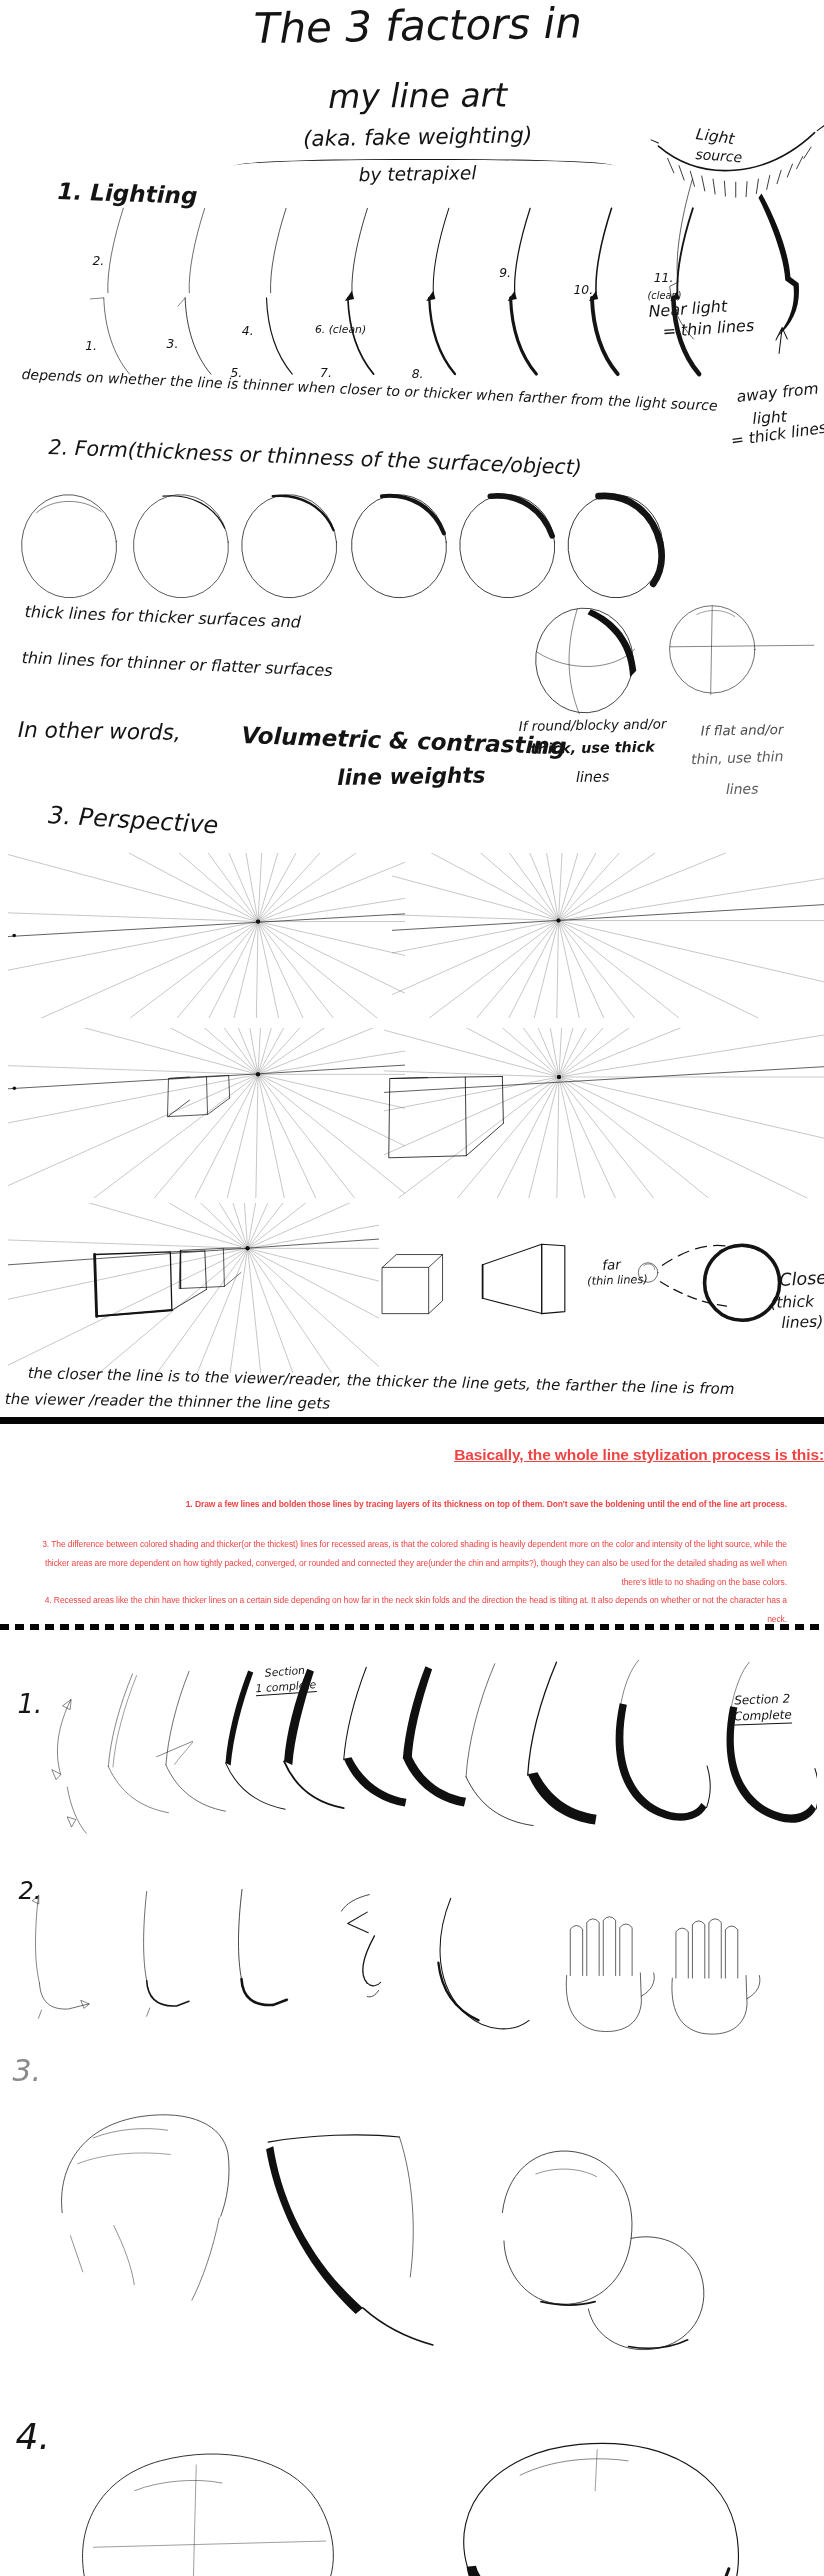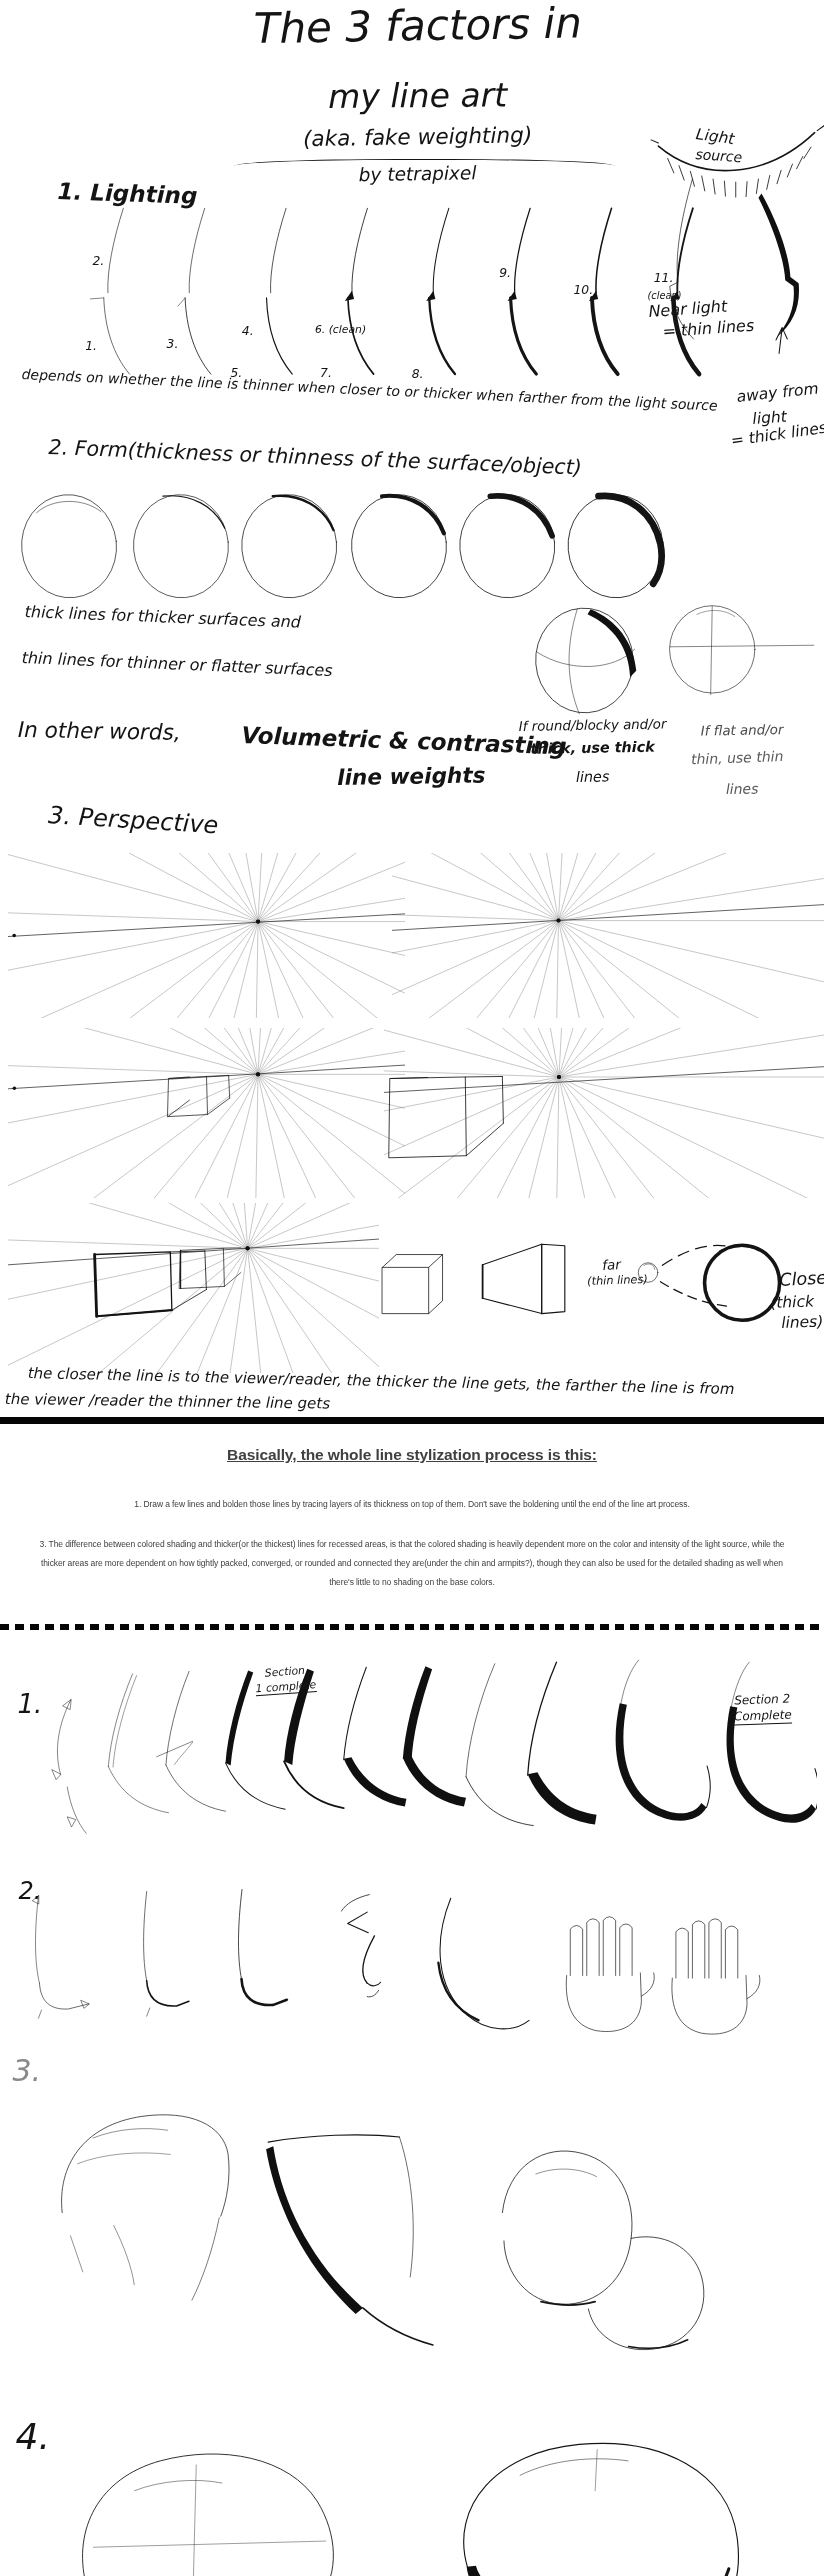--- a/index.html
+++ b/index.html
@@ -1,22 +1,22 @@
 <!DOCTYPE html>
 <html style="font-size:8.2px"><head>
 <meta charset="utf-8">
 <style>
   html,body{margin:0;padding:0;background:#ffffff;}
   .page{position:relative;width:824px;height:2631px;background:#ffffff;overflow:hidden;
         font-family:"DejaVu Sans",sans-serif;color:#141414;}
   .hand{position:absolute;font-family:"DejaVu Sans",sans-serif;font-style:italic;
         color:#141414;white-space:nowrap;transform-origin:left top;line-height:1;}
   .hand.center{text-align:center;}
-  .typed{position:absolute;font-family:"Liberation Sans",sans-serif;color:#404040;
-         letter-spacing:-0.1px;text-align:center;}
+  .typed{position:absolute;font-family:"Liberation Sans",sans-serif;color:#ef4444;
+         letter-spacing:-0.1px;text-align:right;}
   svg{position:absolute;overflow:hidden;}
   svg path,svg line,svg circle,svg ellipse,svg polyline{fill:none;stroke:#141414;stroke-linecap:round;stroke-linejoin:round;}
   svg .fill{fill:#101010;stroke:none;}
   svg text.num{font-family:"DejaVu Sans",sans-serif;font-style:italic;font-size:24px;fill:#141414;stroke:none;}
   .ray line{stroke:#3a3a3a;stroke-width:0.7;opacity:0.8;}
   .underline-arc{position:absolute;height:6.2px;border-top:1.5px solid #161616;
                  border-radius:191px 191px 0 0 / 8.2px 8.2px 0 0;}
   .bar-divider{position:absolute;left:0;width:824px;height:7.2px;background:#050505;}
   .dot-divider{position:absolute;left:0;width:824px;height:5.7px;
                background:repeating-linear-gradient(90deg,#050505 0 8.8px,transparent 8.8px 15px);}
@@ -370,22 +370,23 @@
   <div class="hand" style="left:779px;top:1272px;font-size:17.5px;transform:rotate(-3deg);">Close</div>
   <div class="hand" style="left:770px;top:1296px;font-size:15.5px;transform:rotate(-2deg);">(thick</div>
   <div class="hand" style="left:781px;top:1316px;font-size:15.5px;transform:rotate(-2deg);">lines)</div>
 
   <div class="hand" style="left:28px;top:1366px;font-size:15px;transform:rotate(1.3deg);">the closer the line is to the viewer/reader, the thicker the line gets, the farther the line is from</div>
   <div class="hand" style="left:5.2px;top:1392px;font-size:15px;transform:rotate(0.8deg);">the viewer /reader the thinner the line gets</div>
 
   <div class="bar-divider" style="top:1417px;"></div>
 
   <div class="typed" style="left:0;top:1446px;width:824px;font-size:15.5px;font-weight:600;text-decoration:underline;">Basically, the whole line stylization process is this:</div>
-  <div class="typed" style="left:37px;top:1495px;width:750px;font-size:8.5px;font-weight:normal;line-height:18.5px;">1. Draw a few lines and bolden those lines by tracing layers of its thickness on top of them. Don't save the boldening until the end of the line art process.</div>
+  <div class="typed" style="left:37px;top:1495px;width:750px;font-size:8.5px;font-weight:bold;line-height:18.5px;">1. Draw a few lines and bolden those lines by tracing layers of its thickness on top of them. Don't save the boldening until the end of the line art process.</div>
   <div class="typed" style="left:37px;top:1535px;width:750px;font-size:8.5px;line-height:19px;">3. The difference between colored shading and thicker(or the thickest) lines for recessed areas, is that the colored shading is heavily dependent more on the color and intensity of the light source, while the thicker areas are more dependent on how tightly packed, converged, or rounded and connected they are(under the chin and armpits?), though they can also be used for the detailed shading as well when there's little to no shading on the base colors.</div>
+  <div class="typed" style="left:37px;top:1591px;width:750px;font-size:8.5px;line-height:19px;">4. Recessed areas like the chin have thicker lines on a certain side depending on how far in the neck skin folds and the direction the head is tilting at. It also depends on whether or not the character has a neck.</div>
 
   <div class="dot-divider" style="top:1624px;"></div>
 
   <div class="hand" style="left:17.5px;top:1691px;font-size:26px;">1.</div>
 
   <svg style="left:20.6px;top:1656px;" width="796" height="185" viewBox="0 0 1545 360">
     <path d="M95,85 C70,135 62,185 75,230" stroke-width="1"></path>
     <path d="M95,85 L79,97 L93,104 Z" stroke-width="1"></path>
     <path d="M75,230 L58,221 L66,240 Z" stroke-width="1"></path>
     <path d="M88,255 C95,295 108,325 125,345" stroke-width="1"></path>

